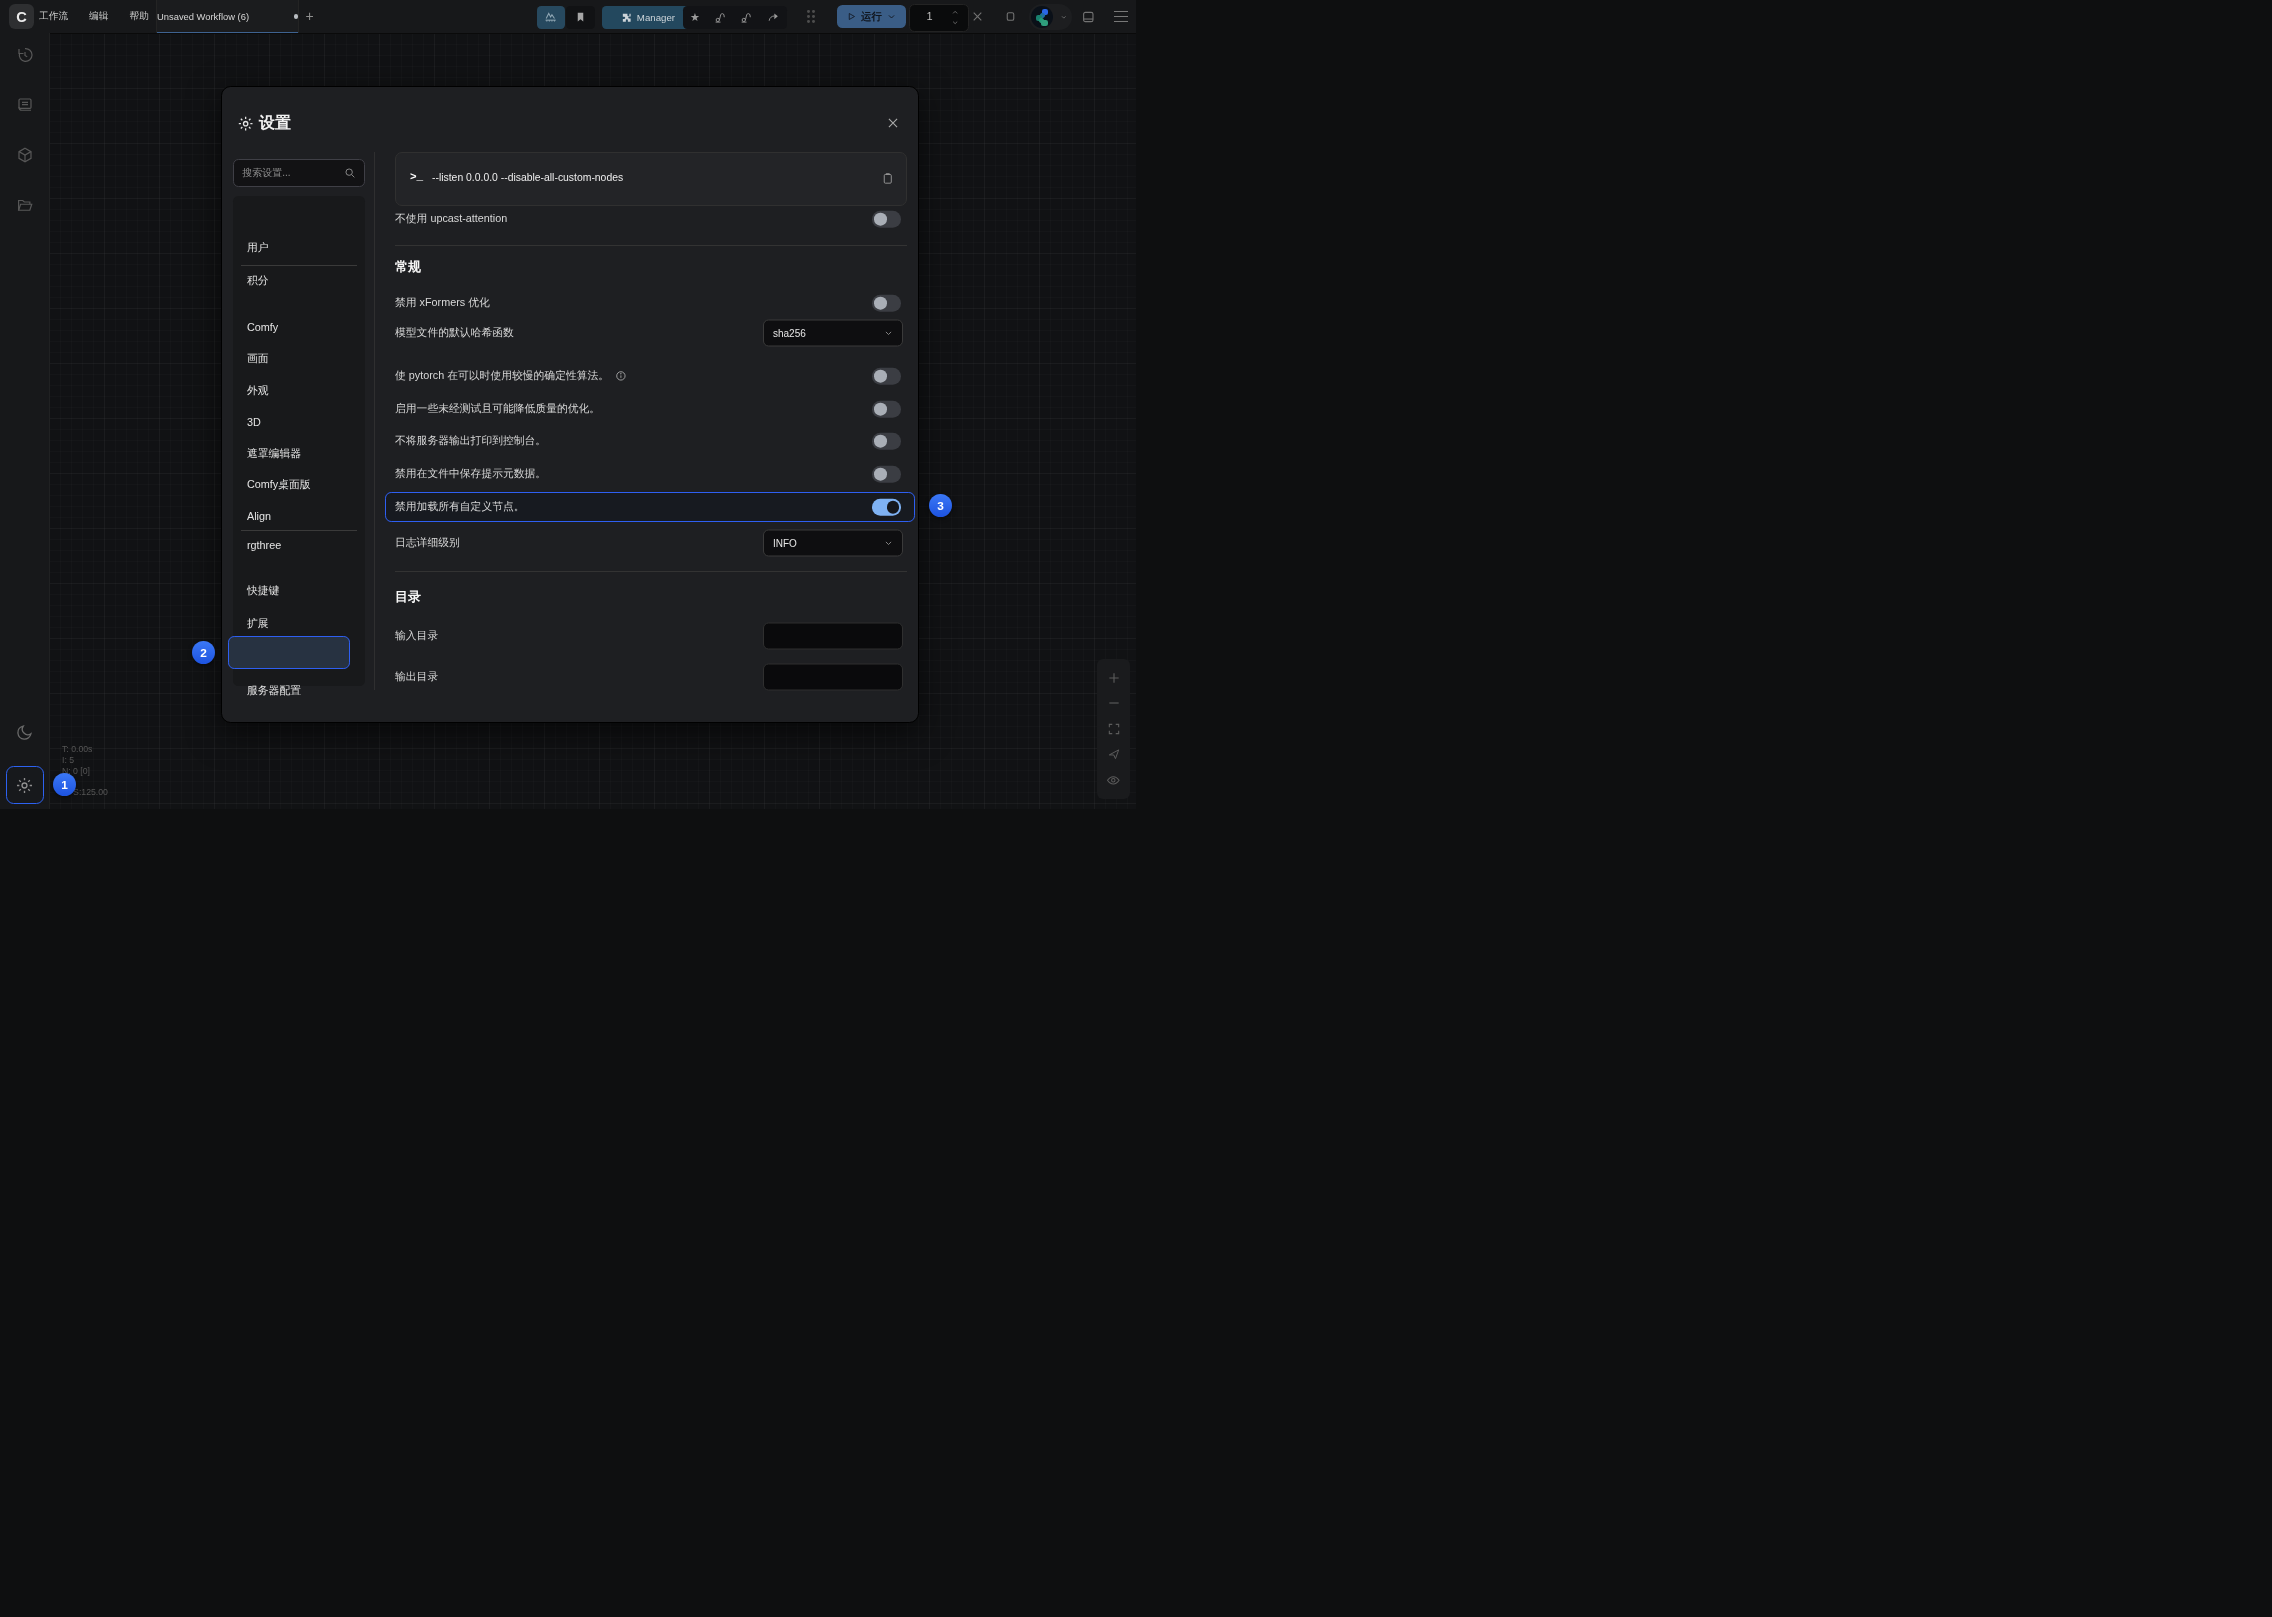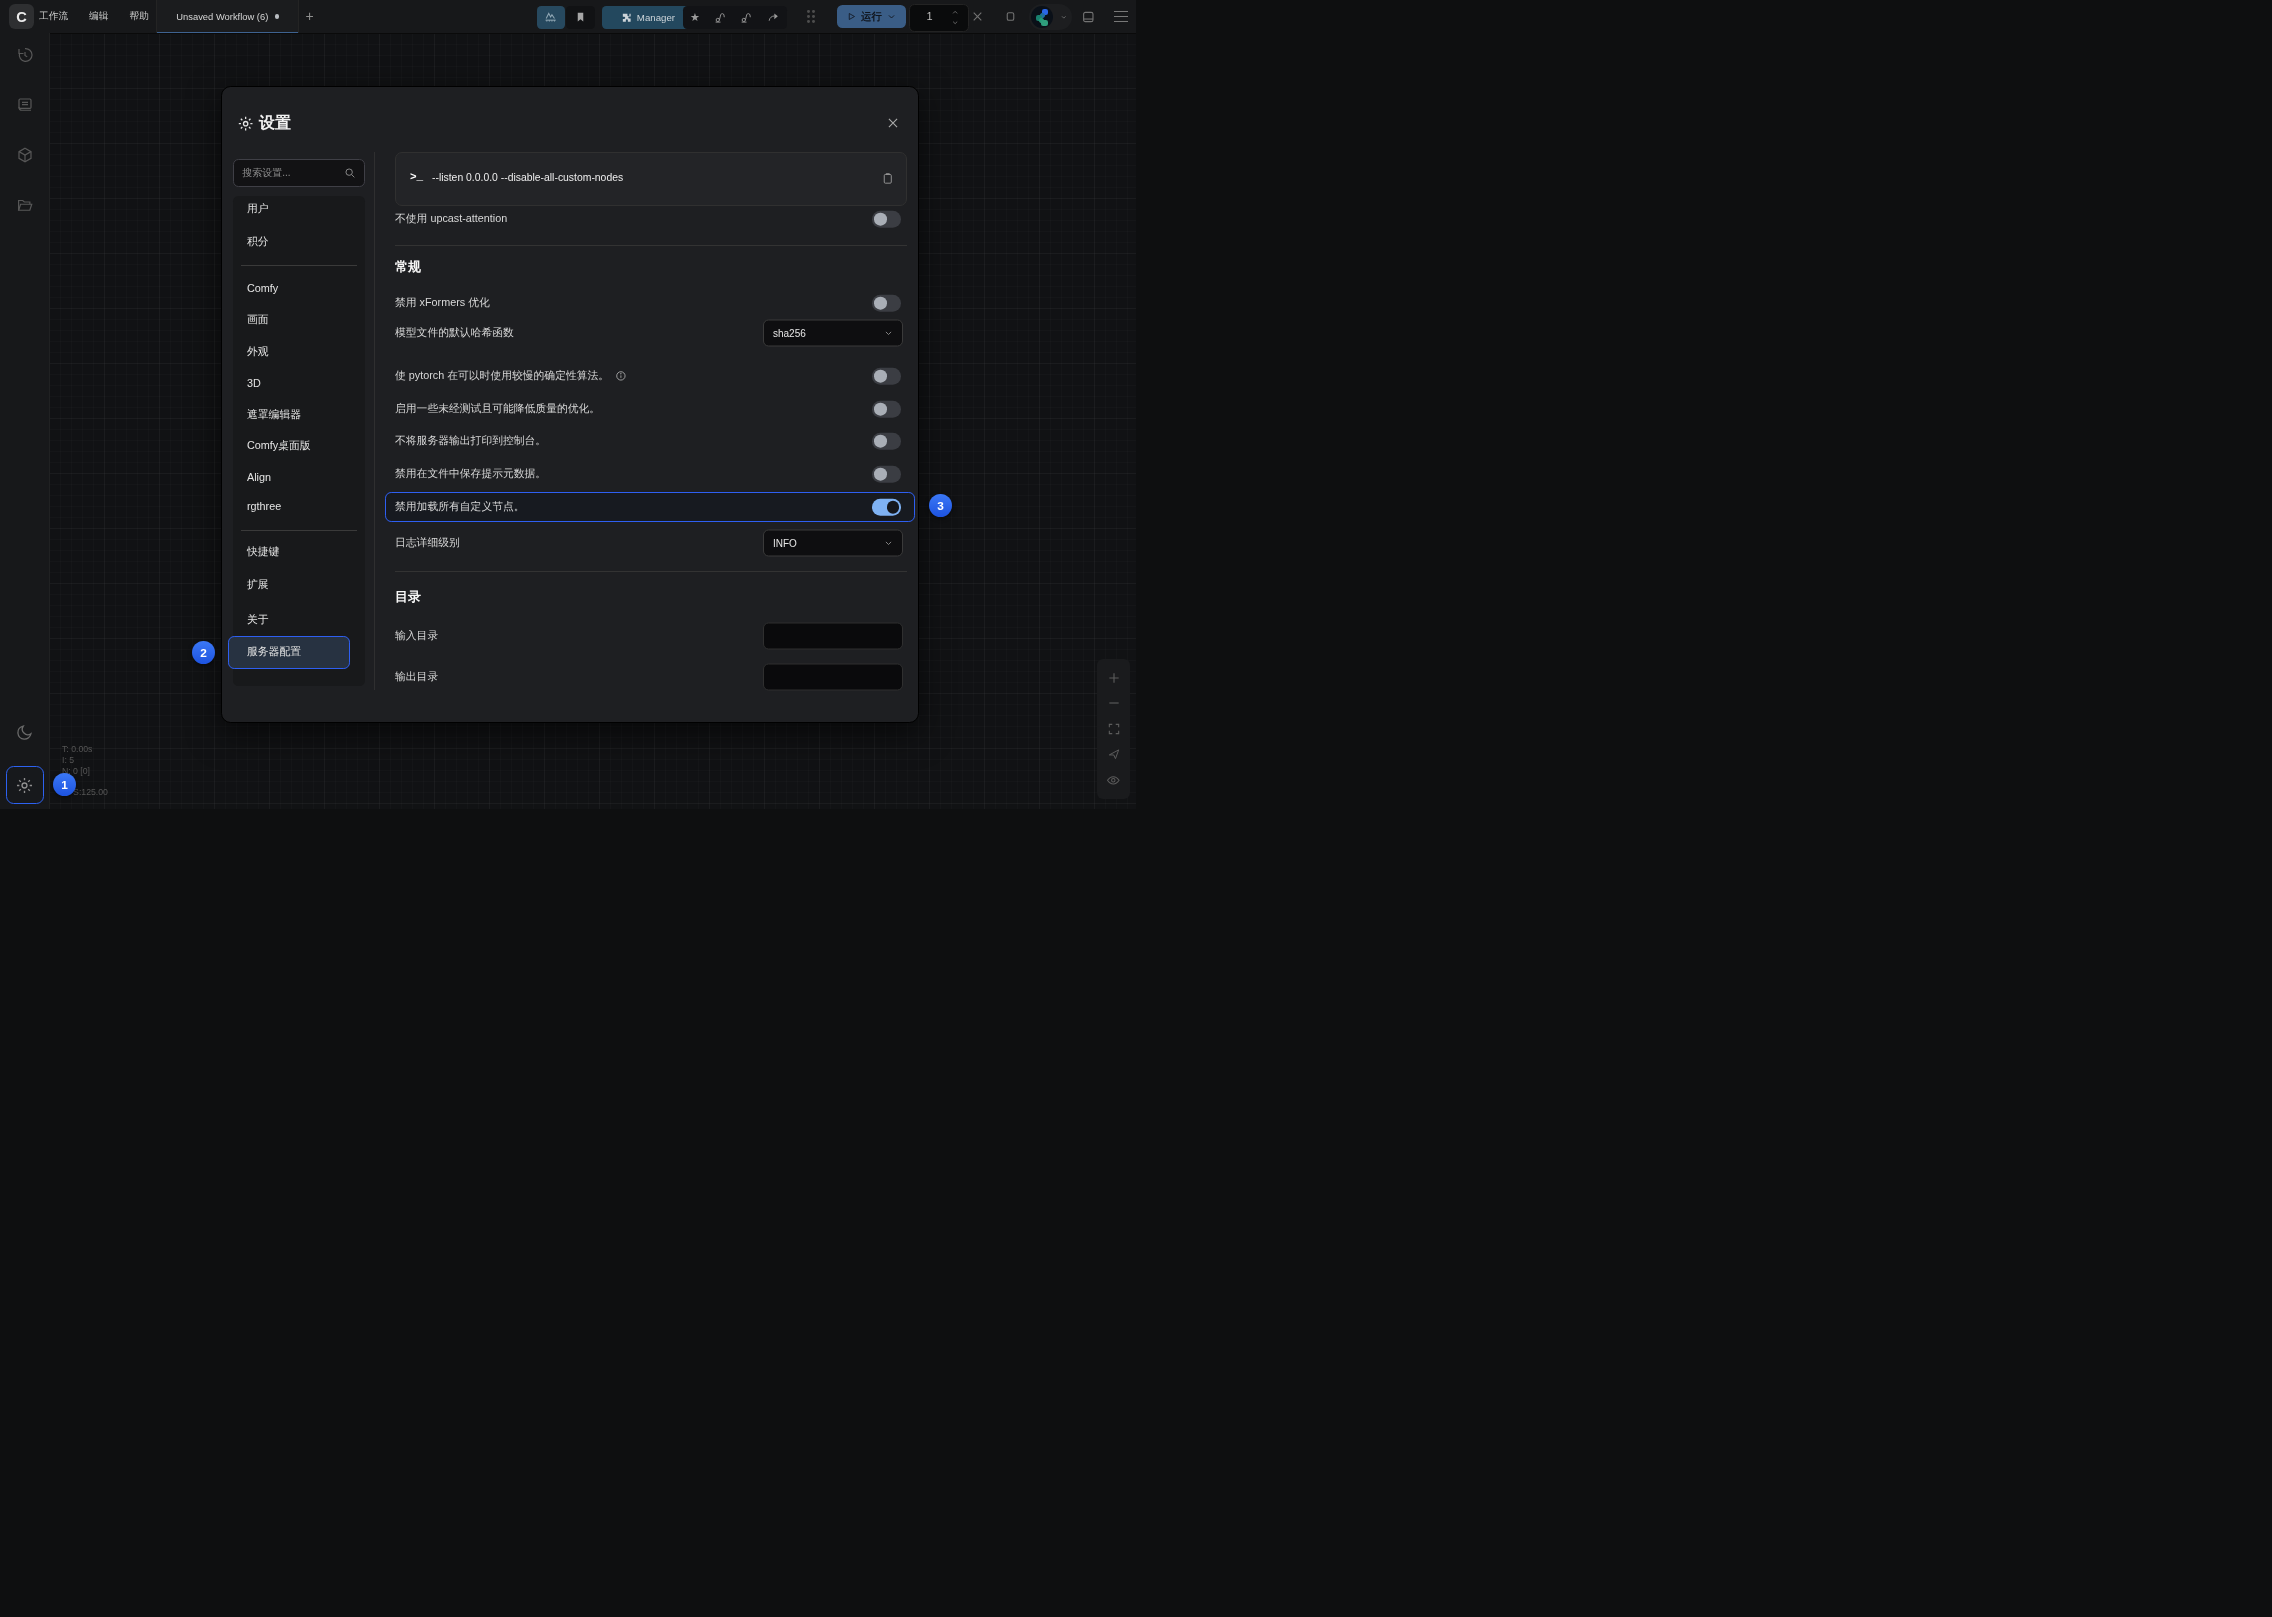--- a/index.html
+++ b/index.html
@@ -17,21 +17,21 @@
       linear-gradient(90deg,rgba(255,255,255,.022) 0.7px,transparent 0.7px);
     background-size:11px 11px,11px 11px,55px 55px,55px 55px;}
 
   
   .topbar{left:0;top:0;width:100%;height:33px;background:#17181a;border-bottom:0.7px solid #0a0a0a;z-index:40;}
   .logo{left:9px;top:4.2px;width:25px;height:25px;border-radius:6.2px;background:#2e2f31;color:#ececec;
     display:flex;align-items:center;justify-content:center;font-weight:bold;font-size:14.6px;}
   .menubar{left:39px;top:0;height:33px;display:flex;align-items:center;gap:21px;color:#c9c9c9;font-size:9.7px;}
   .menubar span{cursor:default;}
   .tab{left:156px;top:0;width:141px;height:33px;background:#1b1c1e;border-left:0.7px solid #242424;border-right:0.7px solid #242424;
-    display:flex;align-items:center;justify-content:center;gap:6.2px;color:#d6d6d6;font-size:9.4px;}
+    display:flex;align-items:center;justify-content:space-between;gap:6.2px;color:#d6d6d6;font-size:9.4px;}
   .tab .underline{position:absolute;left:0;bottom:0;width:100%;height:1.4px;background:#3e6290;}
   .dot{width:4.2px;height:4.2px;border-radius:50%;background:#b9bdc2;}
   .newtab{left:302px;top:9px;width:15.3px;height:15.3px;color:#8f8f8f;font-size:14px;line-height:14px;text-align:center;}
   .midbtn{top:5.5px;height:23px;border-radius:4.2px;display:flex;align-items:center;justify-content:center;}
   .btn-graph{left:537px;width:28px;background:#27495f;color:#93a9b6;}
   .btn-bookmark{left:566px;width:29px;background:#111214;color:#a6a6a6;}
   .btn-manager{left:602px;width:92px;background:#23485e;color:#ccd4d9;font-size:9.7px;gap:4.9px;}
   .icon-pill{left:683px;top:5.5px;width:104px;height:23px;background:#121316;border-radius:4.2px;display:flex;align-items:center;justify-content:space-around;color:#9b9b9b;}
   .dots{left:807px;top:10.4px;width:9.7px;height:12.5px;display:grid;grid-template-columns:2.8px 2.8px;grid-auto-rows:2.8px;gap:2.1px;}
   .dots i{background:#4d4d4d;border-radius:50%;}
@@ -60,21 +60,21 @@
 
   
   .dialog{left:221px;top:86px;width:696px;height:635px;background:#1e1f22;border:0.7px solid #000;
     border-radius:9.7px;box-shadow:0 9.7px 33px rgba(0,0,0,.6);z-index:5;}
   .dlg-title{position:absolute;left:37px;top:26px;font-size:16px;font-weight:bold;color:#f2f2f2;}
   .dlg-gear{position:absolute;left:14.6px;top:28px;color:#e3e3e3;}
   .dlg-close{position:absolute;left:663px;top:28px;width:16.6px;height:16.6px;color:#ababab;display:flex;align-items:center;justify-content:center;}
   .search{position:absolute;left:11px;top:72px;width:132px;height:28.4px;background:#121214;border:0.7px solid #3f3f46;border-radius:5.5px;box-sizing:border-box;
     display:flex;align-items:center;padding:0 8.3px;color:#8d8d8d;font-size:10px;justify-content:space-between;}
   .menu-panel{position:absolute;left:11px;top:109px;width:132px;height:490px;background:#18191b;border-radius:5.5px;}
-  .menu-item{position:absolute;left:14px;transform:translateY(-50%);color:#e4e4e4;font-size:10.8px;white-space:nowrap;}
+  .menu-item{position:absolute;left:14px;transform:translateY(-50%);color:#e4e4e4;font-size:10.8px;white-space:nowrap;margin-top:39px;}
   .menu-div{position:absolute;left:8.3px;right:8.3px;height:0.7px;background:#3a3a3a;}
   .menu-sel{position:absolute;left:-4.9px;top:440px;width:122px;height:33px;background:#273241;border:1.4px solid #2e5ff2;border-radius:6.2px;box-sizing:border-box;}
   .vsep{position:absolute;left:152px;top:65px;width:0.7px;height:538px;background:#2f2f30;}
 
   .content{position:absolute;left:173px;top:0;width:512px;height:635px;}
   .cmdcard{position:absolute;left:0;top:65px;width:512px;height:54px;background:#232427;border:0.7px solid #303030;border-radius:7px;box-sizing:border-box;}
   .cmdcard .prompt{position:absolute;left:14px;top:18px;color:#fff;font-size:11px;font-weight:bold;font-family:"Liberation Mono","DejaVu Sans Mono",monospace;}
   .cmdcard .cmdtext{position:absolute;left:36px;top:19.4px;color:#ededed;font-size:10.4px;}
   .cmdcard .clip{position:absolute;right:12.5px;top:18px;color:#9a9a9a;}
 

